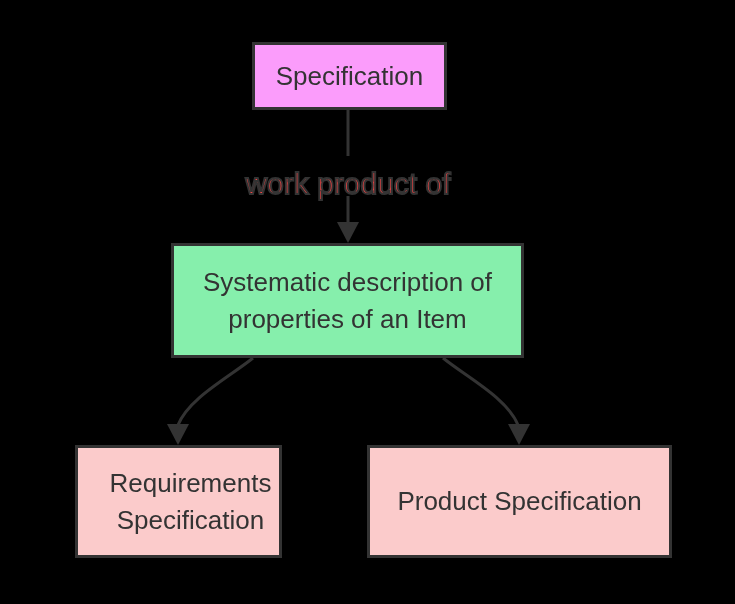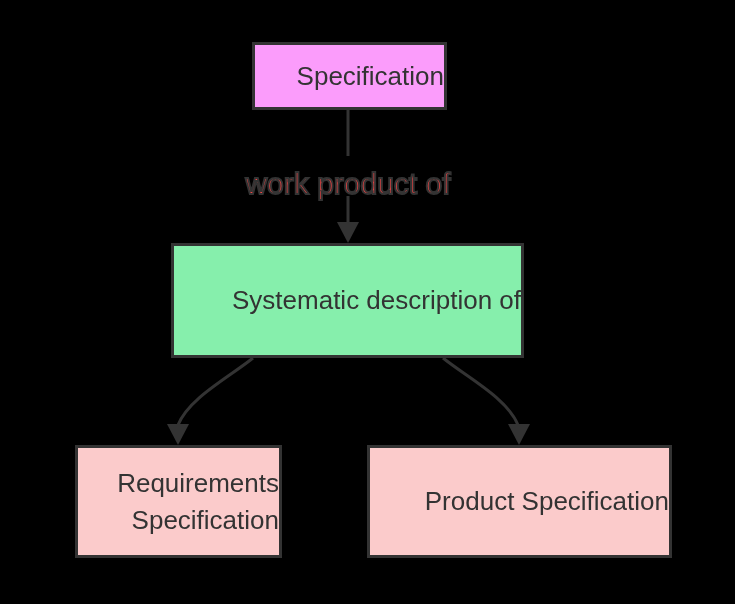--- a/index.html
+++ b/index.html
@@ -30,21 +30,21 @@
   .arrowhead {
     fill: #333333;
     stroke: none;
   }
   .node {
     position: absolute;
     box-sizing: border-box;
     border: 3px solid #333333;
     display: flex;
     flex-direction: column;
-    align-items: flex-end;
+    align-items: center;
     justify-content: center;
     text-align: center;
     color: #333333;
     font-size: 26px;
     line-height: 37px;
   }
   #node-specification {
     left: 252px; top: 42px;
     width: 195px; height: 68px;
     background: #fb9cfb;
@@ -94,20 +94,21 @@
   </svg>
 
   <div class="node" id="node-specification">
     <span>Specification</span>
   </div>
 
   <div class="edge-label">work product of</div>
 
   <div class="node" id="node-description">
     <span>Systematic description of</span>
+    <span>properties of an Item</span>
   </div>
 
   <div class="node" id="node-requirements">
     <span>Requirements</span>
     <span>Specification</span>
   </div>
 
   <div class="node" id="node-technical">
     <span>Product Specification</span>
   </div>

